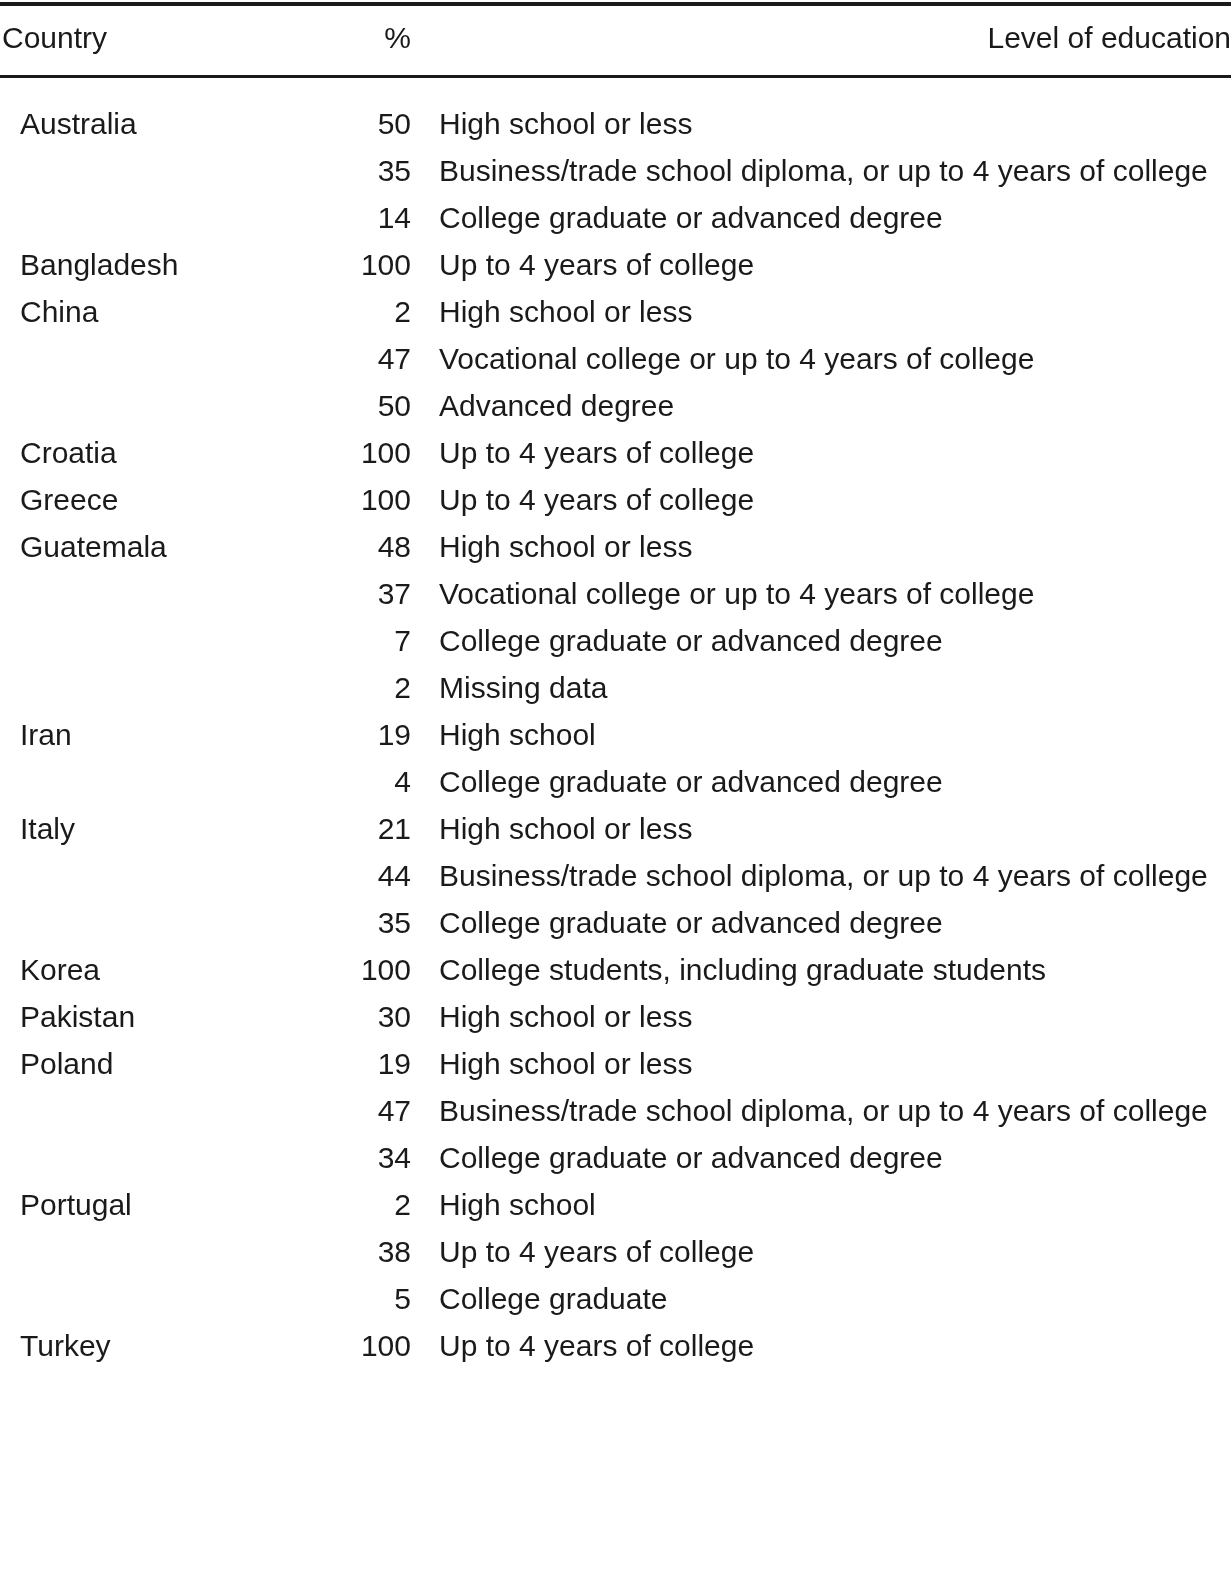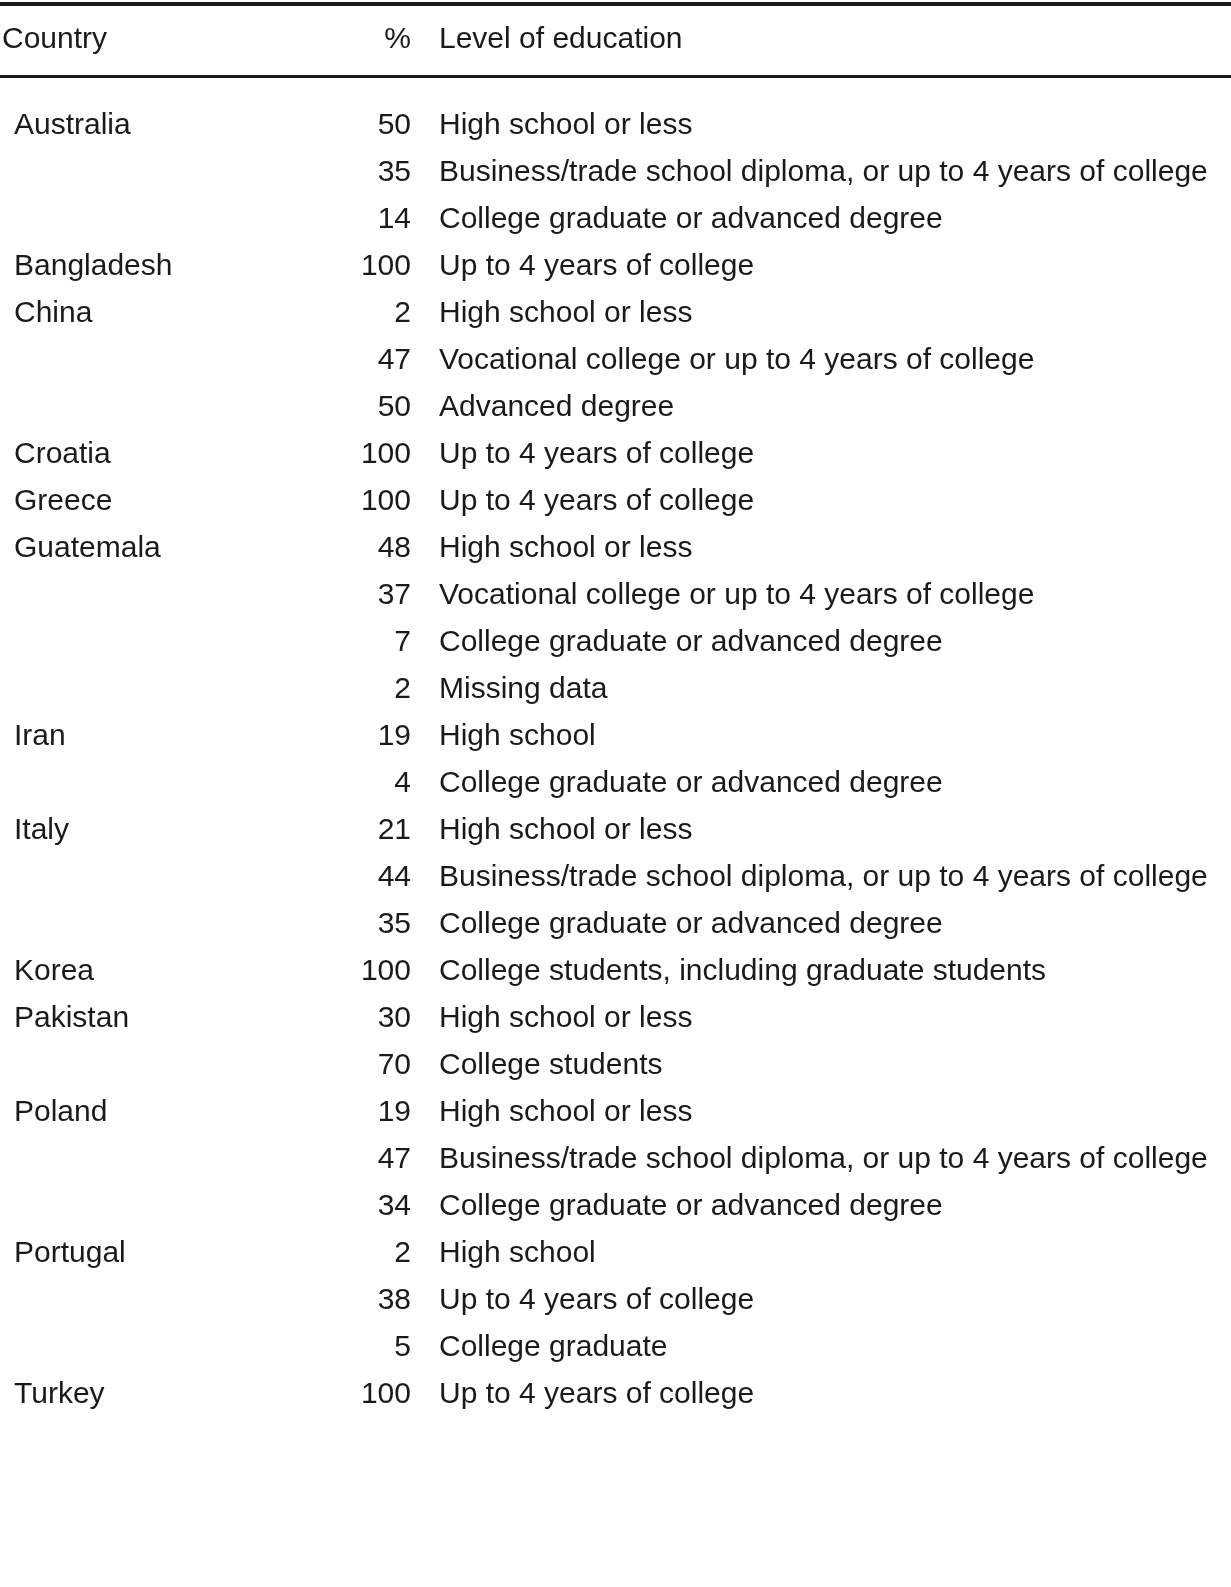--- a/index.html
+++ b/index.html
@@ -65,29 +65,29 @@
 
   
   .head-row th {
     height: 76px;
     line-height: 76px;
     font-size: 30px;
     vertical-align: middle;
   }
   .head-row .th-country { text-align: left; padding-left: 2px; }
   .head-row .th-pct     { text-align: right; padding-right: 14px; }
-  .head-row .th-level   { text-align: left; padding-left: 14px; }
+  .head-row .th-level   { text-align: right; padding-left: 14px; }
 
   
   .gap-row td { height: 24px; line-height: 24px; font-size: 0; }
 
   
   .body-row .cell-country {
     text-align: left;
-    padding-left: 14px;
+    padding-left: 20px;
     white-space: nowrap;
   }
   .body-row .cell-pct {
     text-align: right;
     padding-right: 14px;
     white-space: nowrap;
     font-variant-numeric: lining-nums;
   }
   .body-row .cell-level {
     text-align: left;
@@ -227,25 +227,20 @@
           <td class="cell-country">Korea</td>
           <td class="cell-pct">100</td>
           <td class="cell-level">College students, including graduate students</td>
         </tr>
         <tr class="body-row">
           <td class="cell-country">Pakistan</td>
           <td class="cell-pct">30</td>
           <td class="cell-level">High school or less</td>
         </tr>
         <tr class="body-row">
-          <td class="cell-country"></td>
-          <td class="cell-pct">70</td>
-          <td class="cell-level">College students</td>
-        </tr>
-        <tr class="body-row">
           <td class="cell-country">Poland</td>
           <td class="cell-pct">19</td>
           <td class="cell-level">High school or less</td>
         </tr>
         <tr class="body-row">
           <td class="cell-country"></td>
           <td class="cell-pct">47</td>
           <td class="cell-level">Business/trade school diploma, or up to 4 years of college</td>
         </tr>
         <tr class="body-row">

